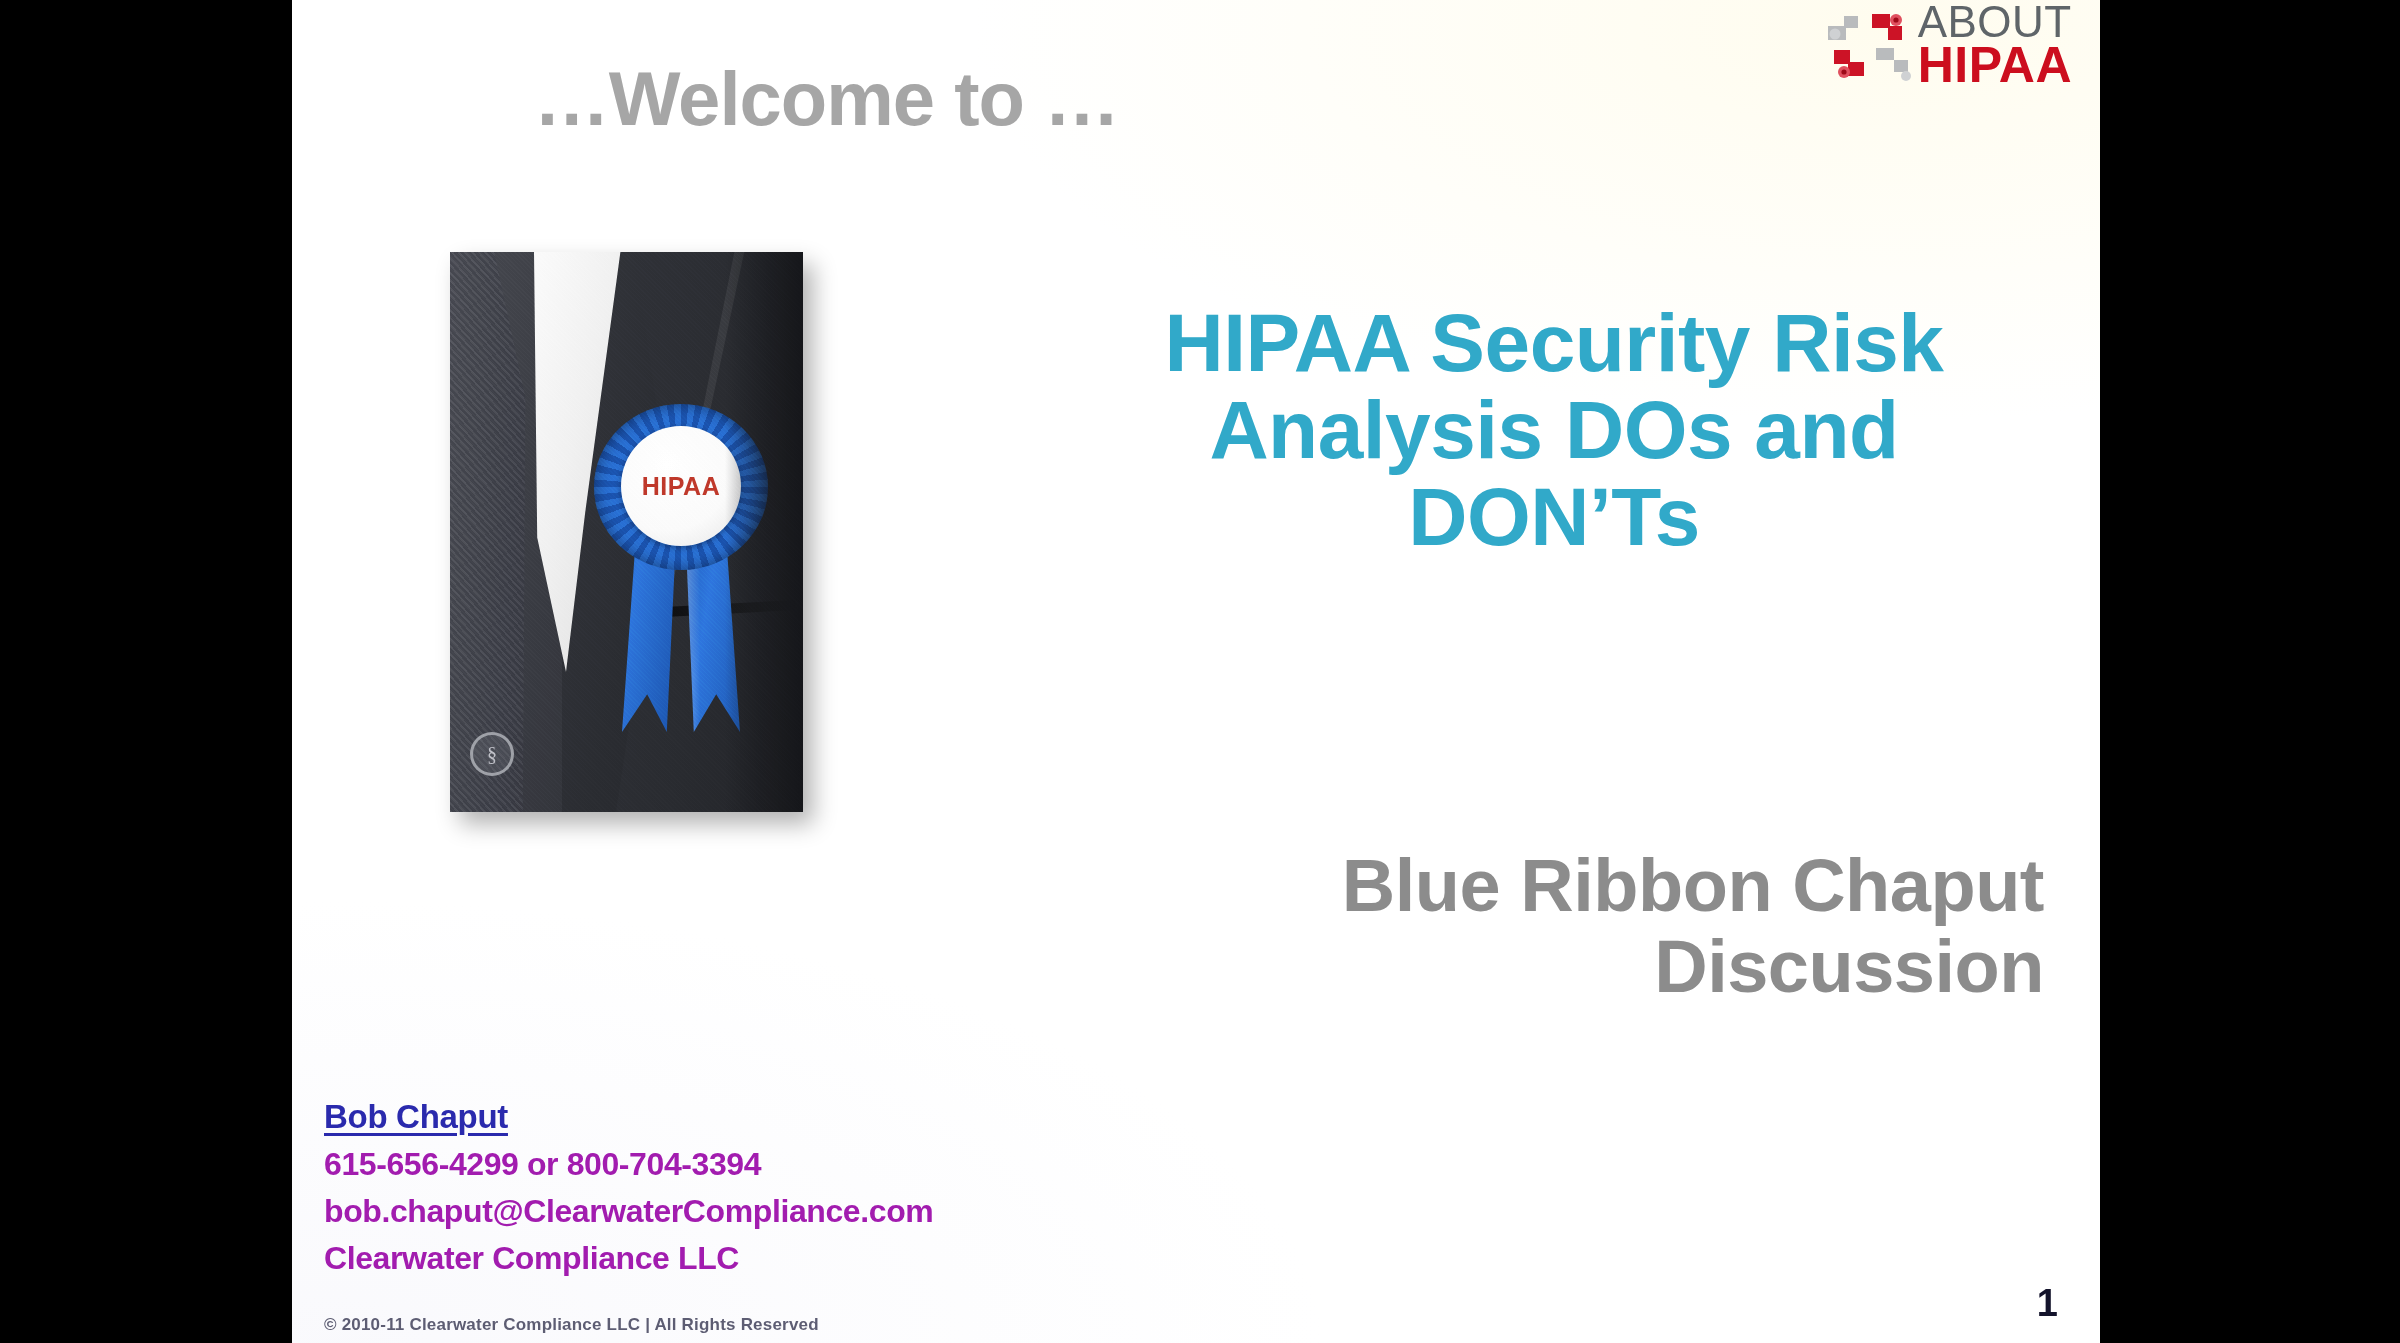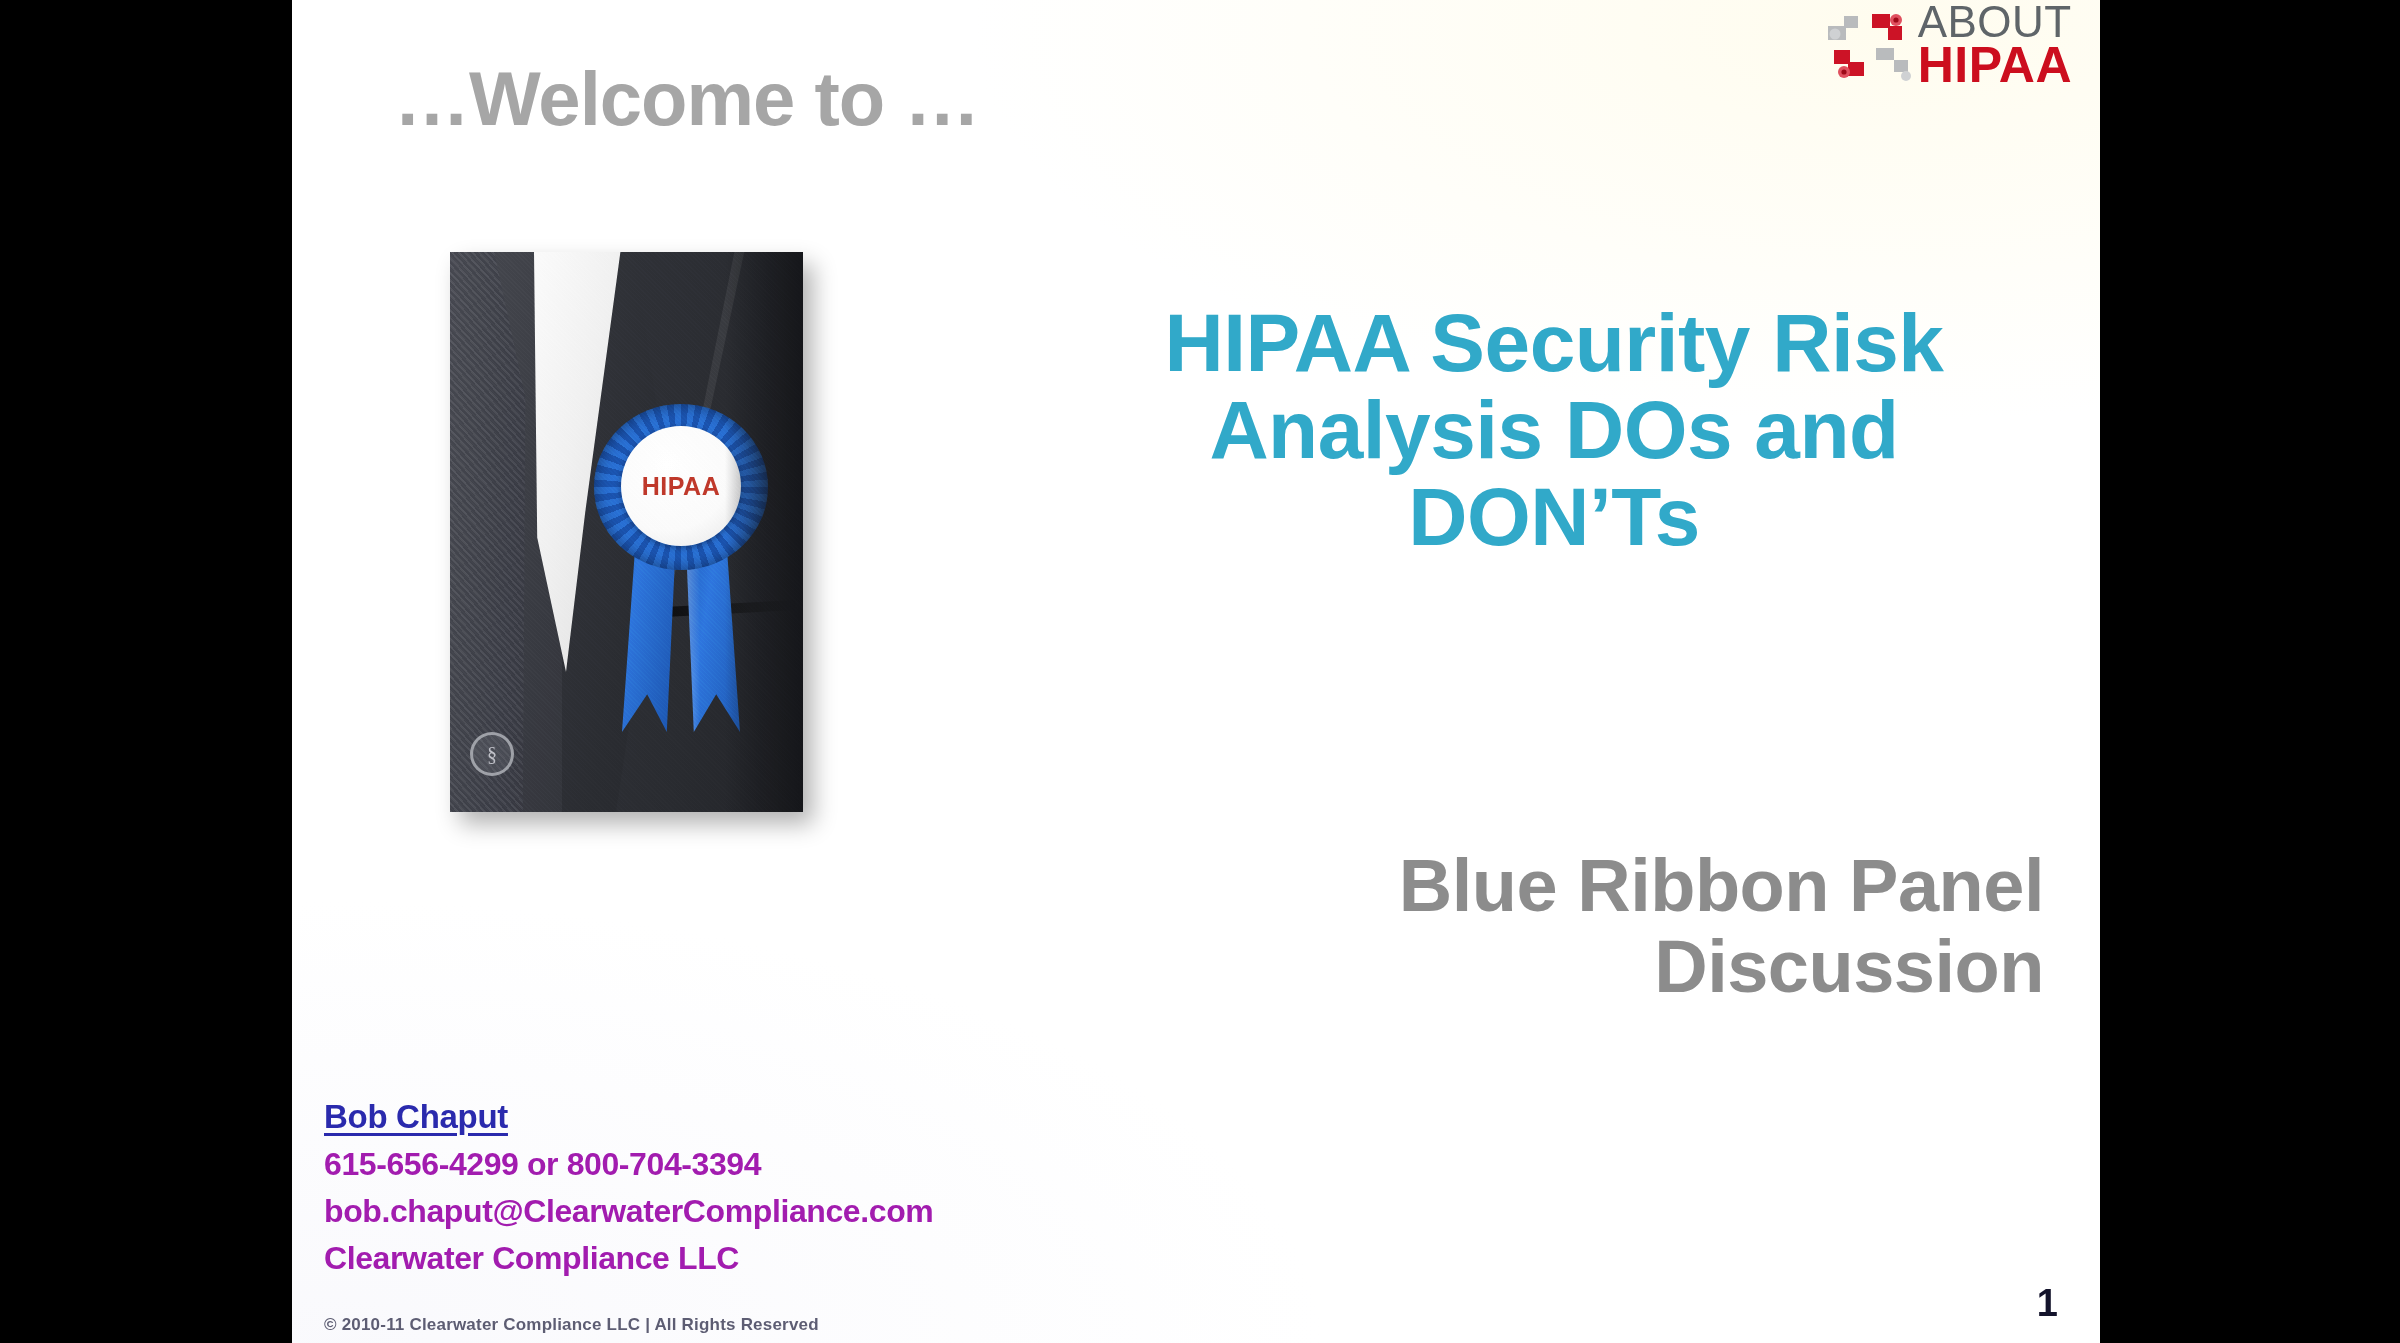--- a/index.html
+++ b/index.html
@@ -78,24 +78,24 @@
     font-size: 50px;
     font-weight: 700;
     letter-spacing: 0.5px;
     color: #cc0e1e;
     font-family: "Liberation Sans", sans-serif;
   }
 
   
   #welcome-heading {
     position: absolute;
-    left: 102px;
+    left: 87px;
     top: 55px;
     width: 740px;
-    text-align: left;
+    text-align: right;
     font-size: 76px;
     font-weight: 700;
     color: #a6a6a6;
     letter-spacing: -1px;
     font-family: "Liberation Sans", sans-serif;
     white-space: nowrap;
   }
 
   
   #photo-frame {
@@ -376,21 +376,21 @@
       <div class="ph-layer" id="ph-right-edge"></div>
       <div class="ph-layer" id="ph-weave"></div>
       <div class="ph-layer" id="ph-watermark">
         <span>§</span>
       </div>
     </div>
 
     <div id="title-block">
       <div id="main-title">HIPAA Security Risk Analysis DOs and DON’Ts</div>
     </div>
-    <div id="subtitle">Blue Ribbon Panel Discussion</div>
+    <div id="subtitle">Blue Ribbon Chaput Discussion</div>
 
     <div id="contact-block">
       <a href="#" id="presenter-name">Bob Chaput</a>
       <div class="contact-line">615-656-4299 or 800-704-3394</div>
       <div class="contact-line">bob.chaput@ClearwaterCompliance.com</div>
       <div class="contact-line">Clearwater Compliance LLC</div>
     </div>
 
     <div id="copyright">© 2010-11  Clearwater  Compliance  LLC | All Rights  Reserved</div>
     <div id="page-number">1</div>

